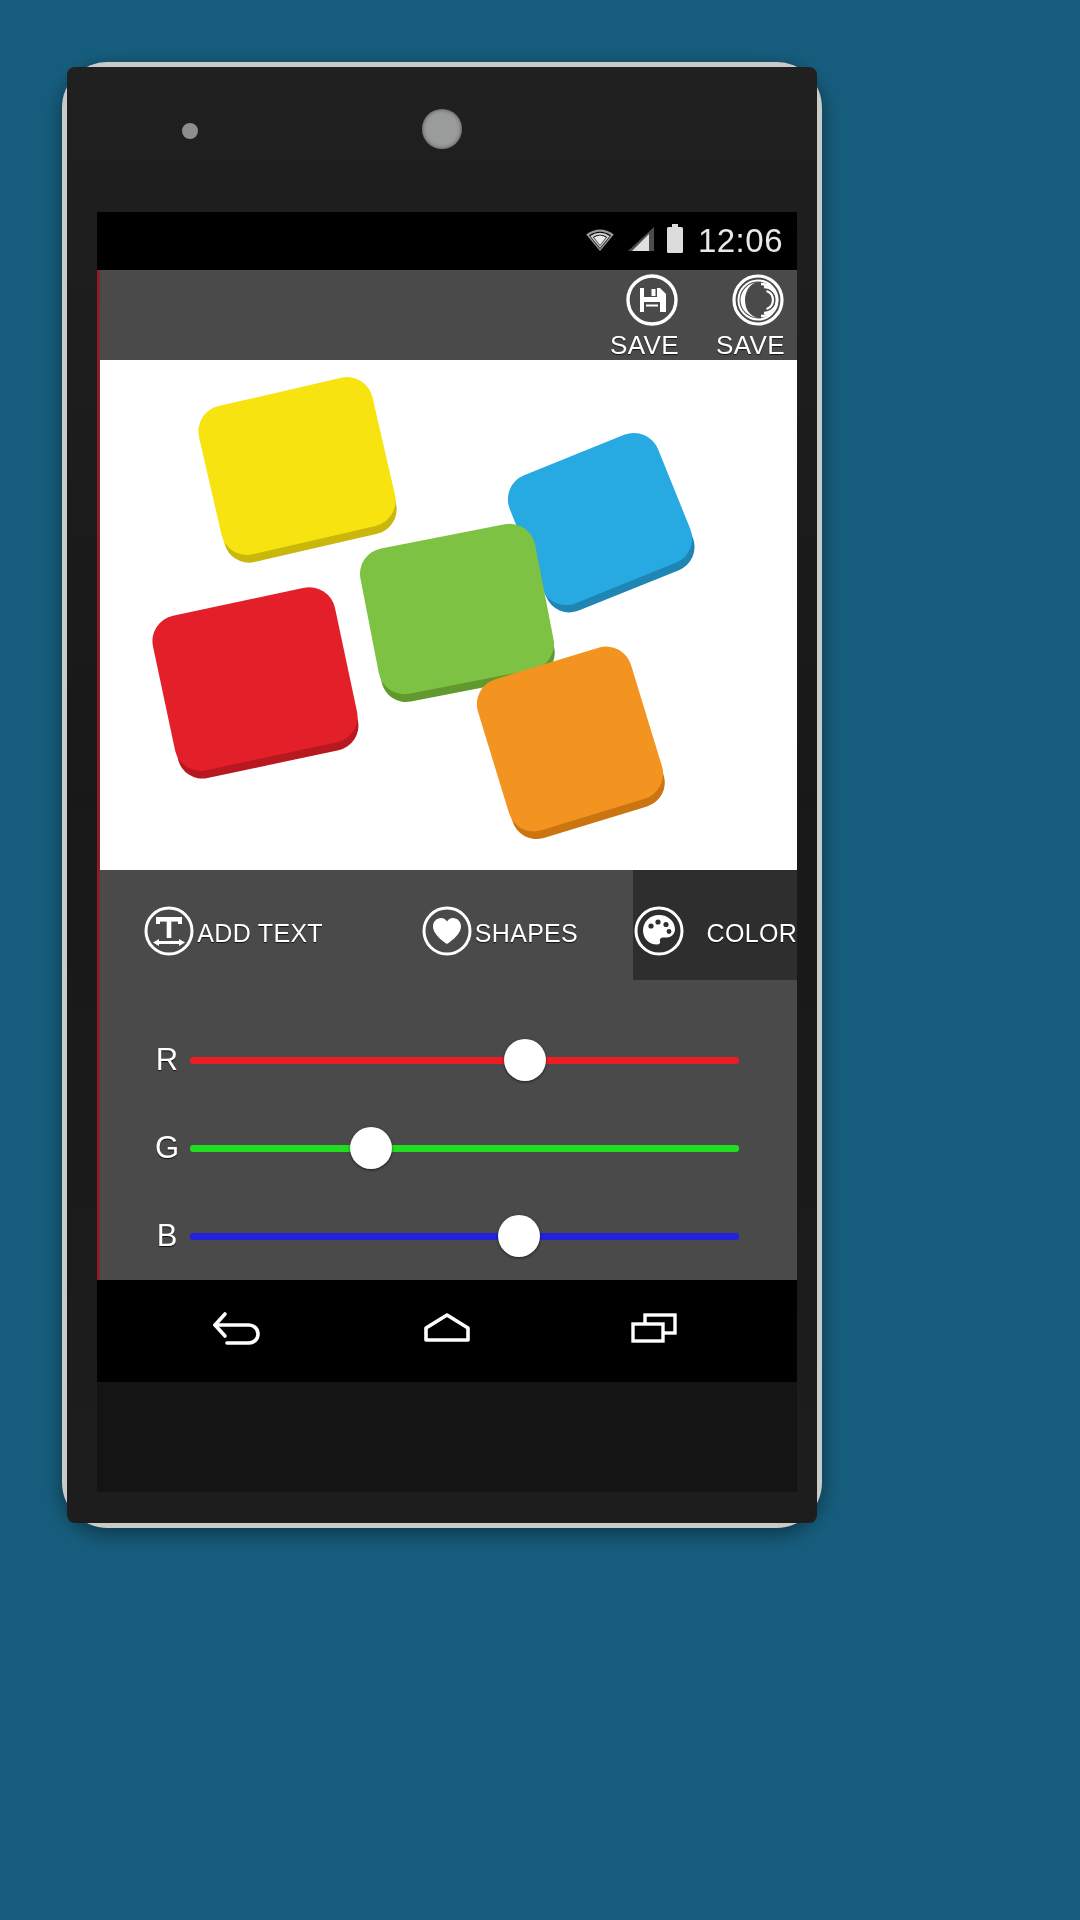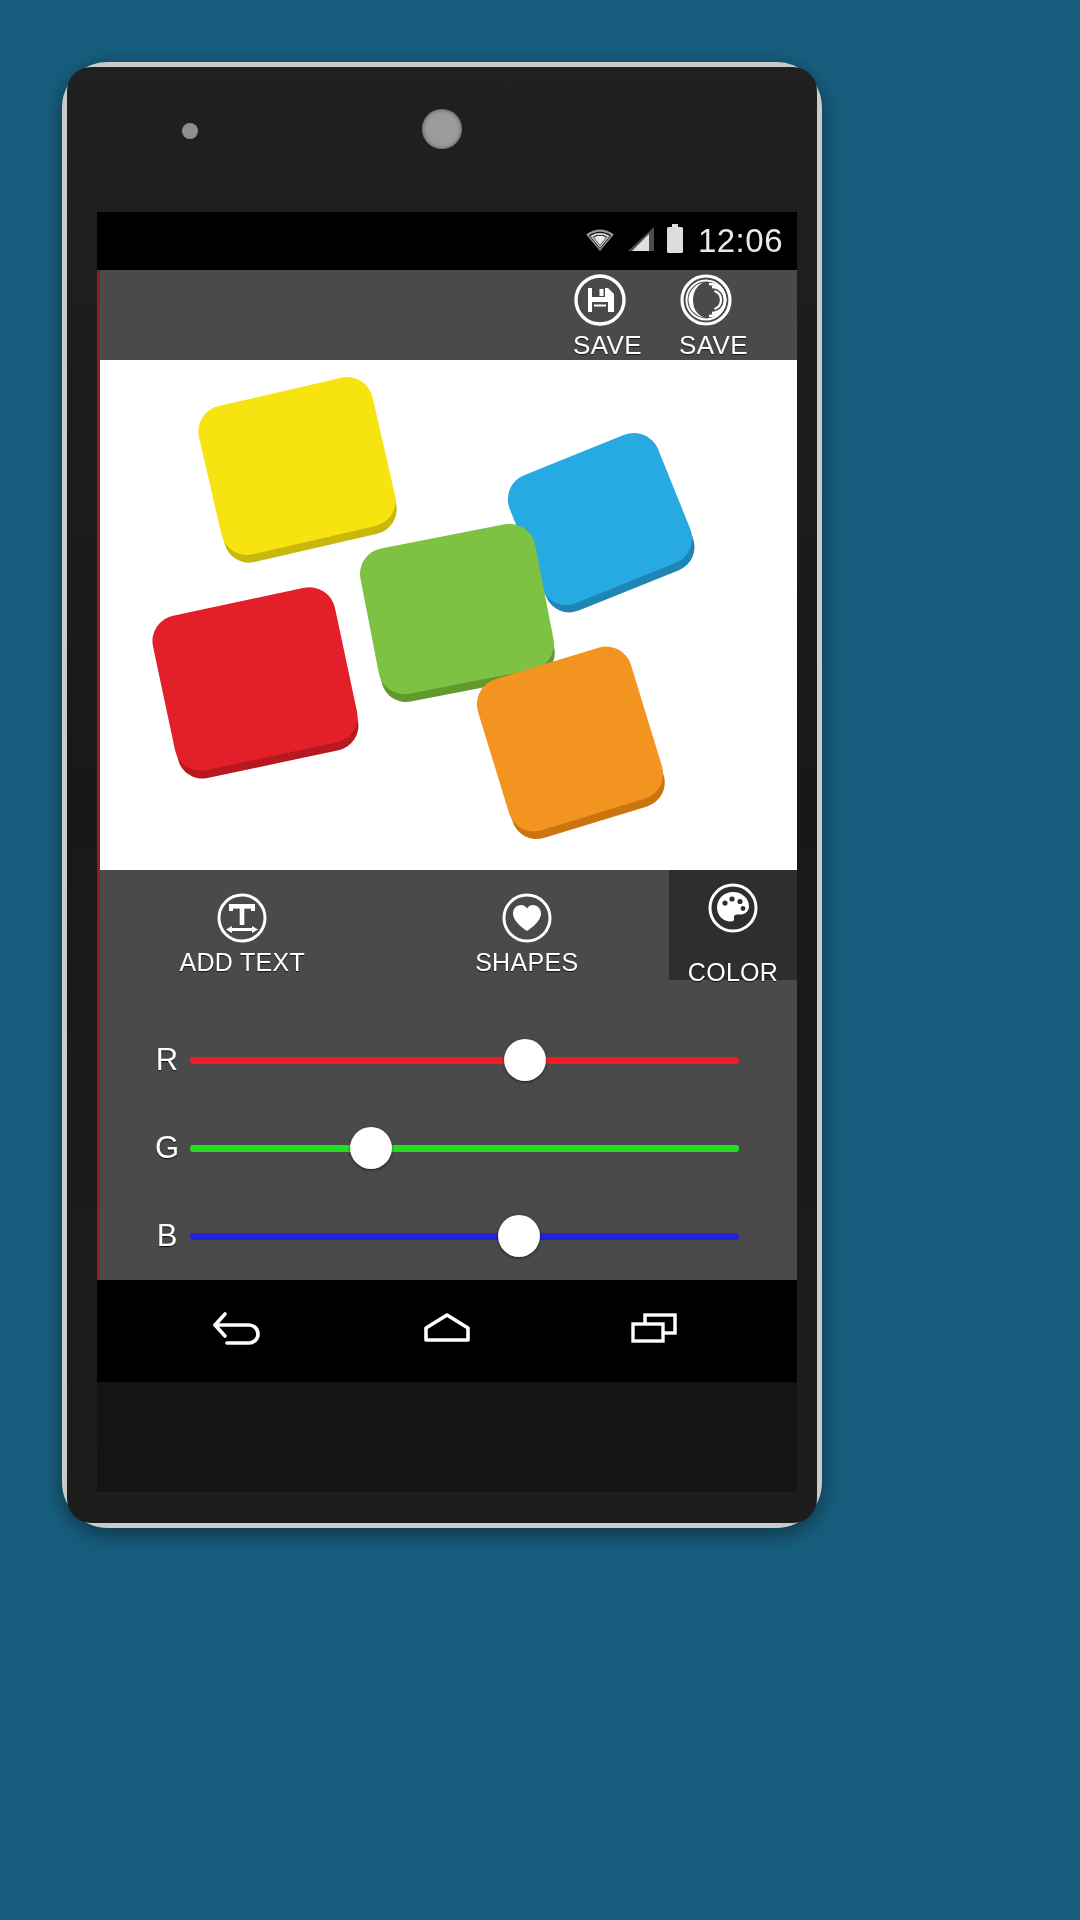--- a/index.html
+++ b/index.html
@@ -17,21 +17,21 @@
     left:62px; top:62px;
     width:760px; height:1466px;
     background:#1b1b1b;
     border-radius:46px;
     border:5px solid #c9cbc9;
     box-shadow:0 6px 22px rgba(0,0,0,.45);
     box-sizing:border-box;
   }
   #phone-inner{
     position:absolute; inset:0;
-    border-radius:24px;
+    border-radius:8px;
     background:linear-gradient(180deg,#202020 0%, #181818 50%, #1d1d1d 100%);
     overflow:hidden;
   }
 
   
   #sensor-dot{
     position:absolute;left:115px;top:56px;width:16px;height:16px;
     border-radius:50%;background:#8d8f8e;
   }
   #front-camera{
@@ -64,21 +64,21 @@
 
   
   #appbar{
     height:90px;background:#4a4a4a;
     display:flex;align-items:center;justify-content:flex-end;
     padding-right:12px;box-sizing:border-box;
     border-left:3px solid #8c1d2b;
     position:relative;
   }
   .appbar-btn{
-    width:106px;display:flex;flex-direction:column;align-items:flex-start;
+    width:106px;display:flex;flex-direction:column;align-items:flex-end;
     justify-content:center;gap:1px;cursor:pointer;
   }
   .appbar-btn .lbl{
     color:#fff;font-size:26px;letter-spacing:.4px;line-height:1;
     text-shadow:0 1px 1px rgba(0,0,0,.7);
   }
 
   
   #canvas{
     position:relative;
@@ -93,21 +93,21 @@
   }
 
   
   #toolstrip{
     height:110px;background:#4a4a4a;
     display:flex;align-items:stretch;
     border-left:3px solid #8c1d2b;
     box-sizing:border-box;
   }
   .tool{
-    flex:1;display:flex;flex-direction:column;align-items:center;
+    flex:1;display:flex;flex-direction:row;align-items:center;
     justify-content:center;gap:2px;cursor:pointer;
     padding-top:16px;box-sizing:border-box;
   }
   .tool.active{background:#2e2e2e;flex:0 0 128px;gap:22px;}
   .tool .lbl{
     color:#fff;font-size:25px;letter-spacing:.3px;line-height:1;
     text-shadow:0 1px 1px rgba(0,0,0,.75);white-space:nowrap;
   }
   .tool.wide .lbl{font-size:25px;}
 

